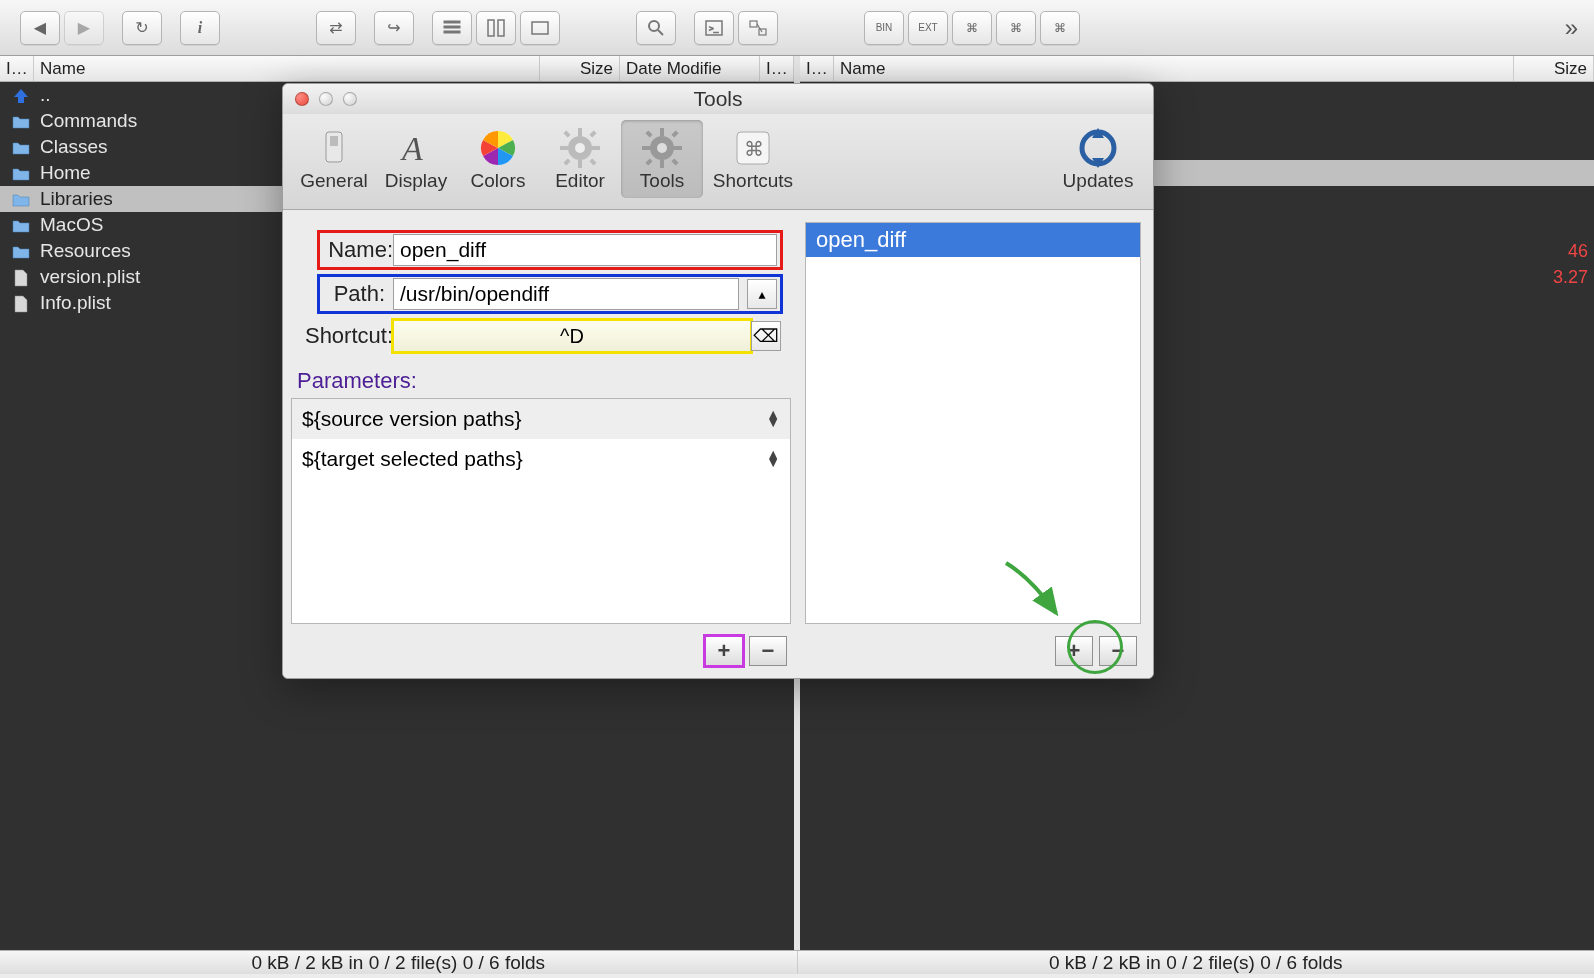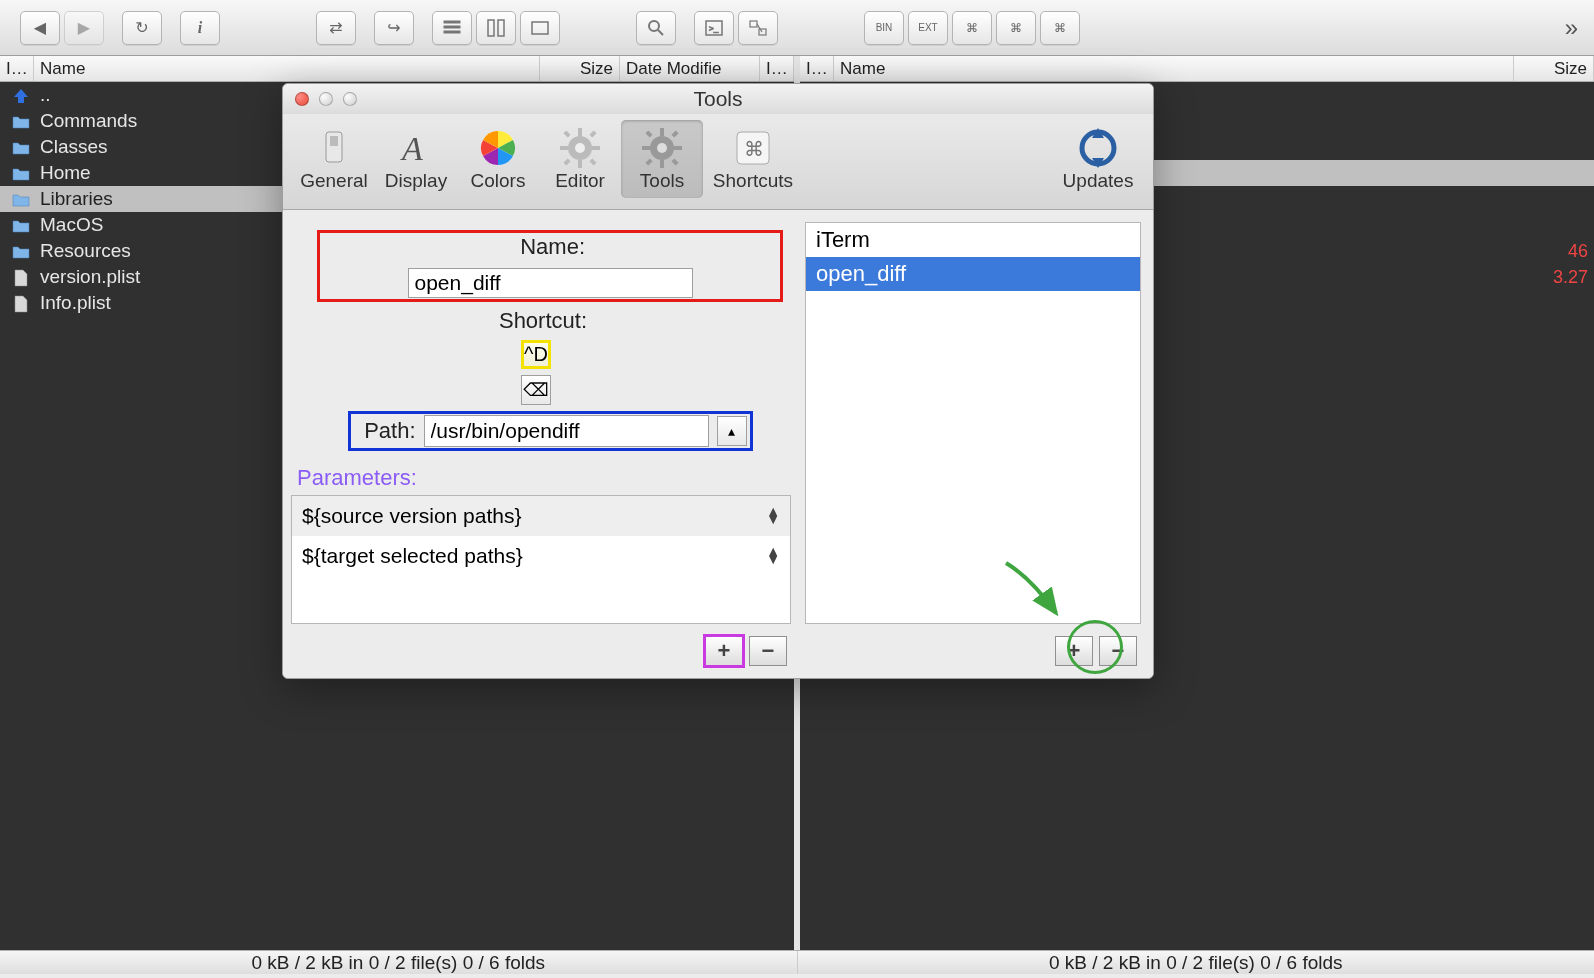--- a/index.html
+++ b/index.html
@@ -162,22 +162,20 @@
   }
   .tool-list {
     flex:1; background:#fff; border:1px solid #b6b6b6;
     font-size:22px;
   }
   .tool-item { padding: 4px 10px; }
   .tool-item.sel { background:#3b7adb; color:#fff; }
 
   .frow {
     display:flex; align-items:center; margin: 4px 0;
-    gap: 8px;
-    flex-direction: column;
   }
   .flabel {
     width: 102px; text-align:right;
     font-size: 22px; color:#222;
   }
   .finput {
     flex:1; height:32px;
     font-size:21px;
     border:1px solid #9f9f9f; background:#fff;
     padding:2px 6px;
@@ -194,21 +192,21 @@
     font-size:14px; cursor:pointer;
   }
   .backsp { font-size:18px;}
   .shortcut-field {
     flex:1; height:32px;
     background: linear-gradient(#fdfdee,#f0f0d8);
     border:1px solid #bdbd9b;
     text-align:center; font-size:20px;
     display:flex; align-items:center; justify-content:center;
   }
-  .section-label { font-size:22px; color:#8b5cf6; margin: 12px 0 4px 6px;}
+  .section-label { font-size:22px; color:#4c1d95; margin: 12px 0 4px 6px;}
   .param-list {
     flex:1; background:#fff; border:1px solid #b6b6b6;
     font-size:21px;
   }
   .param-row {
     padding: 8px 10px;
     display:flex; justify-content:space-between;
     align-items:center;
   }
   .param-row.alt { background:#eeeeee; }
@@ -574,53 +572,52 @@
     </div>
   </div>
 
   <div class="dlg-body">
 
     <div class="form-side">
       <div class="frow hl-red" style="padding:2px 4px; margin-left:28px; margin-right:10px;">
         <div class="flabel" style="width:70px">Name:</div>
         <input class="finput" value="open_diff" style="">
       </div>
-      <div class="frow" style="margin-right:10px;">
-        <div class="flabel">Shortcut:</div>
-        <div class="shortcut-field hl-yellow">^D</div>
-        <div class="fbtn-sm backsp">⌫</div>
-      </div>
       <div class="frow" style="margin-left:28px; margin-right:10px;">
         <div class="hl-blue" style="display:flex; align-items:center; flex:1; padding:2px 4px; gap:8px;">
           <div class="flabel" style="width:62px">Path:</div>
           <input class="finput" value="/usr/bin/opendiff" style="">
           <div class="fbtn-sm">▴</div>
         </div>
       </div>
+      <div class="frow" style="margin-right:10px;">
+        <div class="flabel">Shortcut:</div>
+        <div class="shortcut-field hl-yellow">^D</div>
+        <div class="fbtn-sm backsp">⌫</div>
+      </div>
 
       <div class="section-label">Parameters:</div>
       <div class="param-list">
         <div class="param-row alt">
           <span>${source version paths}</span>
           <div class="stepper">▲<br>▼</div>
         </div>
         <div class="param-row">
           <span>${target selected paths}</span>
           <div class="stepper">▲<br>▼</div>
         </div>
       </div>
       <div class="pm-row">
         <div class="pm-btn hl-purple">+</div>
         <div class="pm-btn">−</div>
       </div>
     </div>
 
     <div class="list-side" style="position:relative;">
       <div class="tool-list" id="tool-list">
-          <div class="tool-item">iTerm</div>
           <div class="tool-item sel">open_diff</div>
         </div>
       <div class="pm-row">
         <div class="pm-btn">+</div>
         <div class="pm-btn">−</div>
       </div>
       <svg class="green-arrow" viewBox="0 0 70 70">
         <defs>
             <marker id="ah" markerWidth="8" markerHeight="8" refX="6" refY="3" orient="auto">
               <path d="M0,0 L7,3 L0,6 Z" fill="#3fa63f"></path>

